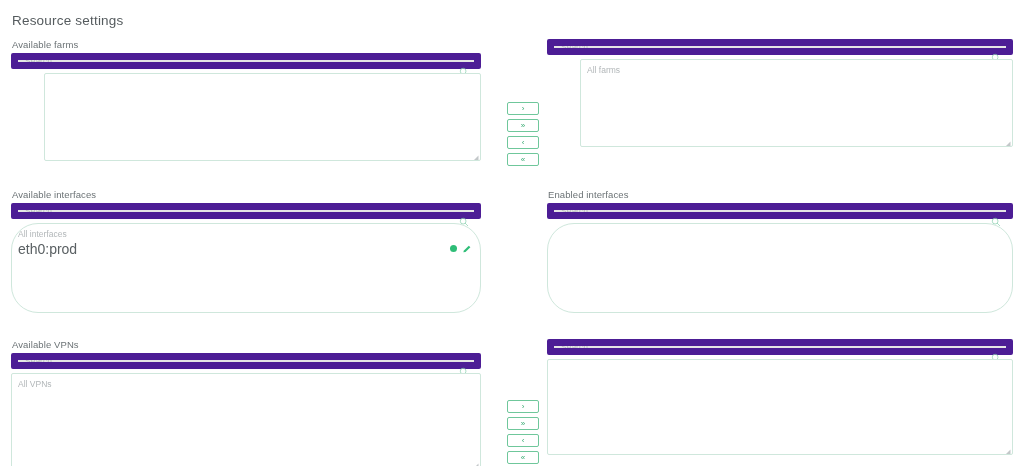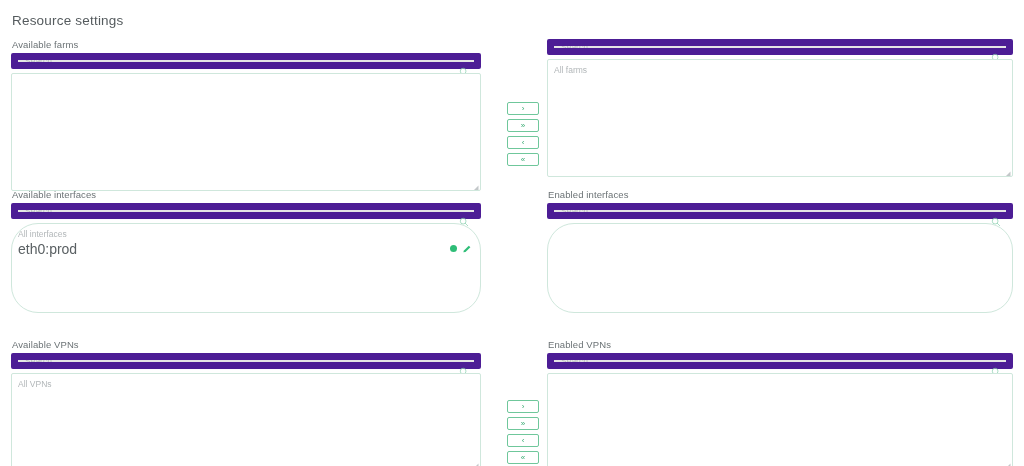--- a/index.html
+++ b/index.html
@@ -86,21 +86,21 @@
 
   .list-box {
     position: relative;
     margin-top: 4px;
     border: 1px solid #cfe7dc;
     border-radius: 2px;
     background: #fff;
     box-sizing: border-box;
     overflow: hidden;
   }
-  .list-box.h-tall { height: 118px; }
+  .list-box.h-tall { height: 88px; margin-left: 33px; }
   .list-box.h-tall2 { height: 90px; border-radius: 27px; }
   .list-box.h-tall3 { height: 96px; }
 
   .group-header {
     font-size: 8.5px;
     color: #b2b7b9;
     padding: 4px 6px 0 6px;
     line-height: 12px;
     white-space: nowrap;
   }
@@ -303,21 +303,20 @@
       <div class="group-header">All VPNs</div>
       <span class="resize-grip">
         <svg viewBox="0 0 9 9" width="9" height="9">
             <path d="M8.5 0.5 L0.5 8.5 L8.5 8.5 Z" fill="#c3c7c9"></path>
           </svg>
       </span>
     </div>
   </div>
 
   <div class="panel right">
-    <div class="panel-label">Enabled VPNs</div>
     <div class="search-wrap">
       <input class="search-input" type="text" placeholder="Search..." style="">
       <span class="search-icon">
         <svg viewBox="0 0 16 16" width="10" height="10">
             <circle cx="6.6" cy="6.6" r="4.6" fill="none" stroke="#8fd3b3" stroke-width="1.2"></circle>
             <line x1="10" y1="10" x2="14" y2="14" stroke="#8fd3b3" stroke-width="1.2" stroke-linecap="round"></line>
           </svg>
       </span>
     </div>
     <div class="list-box h-tall3">

